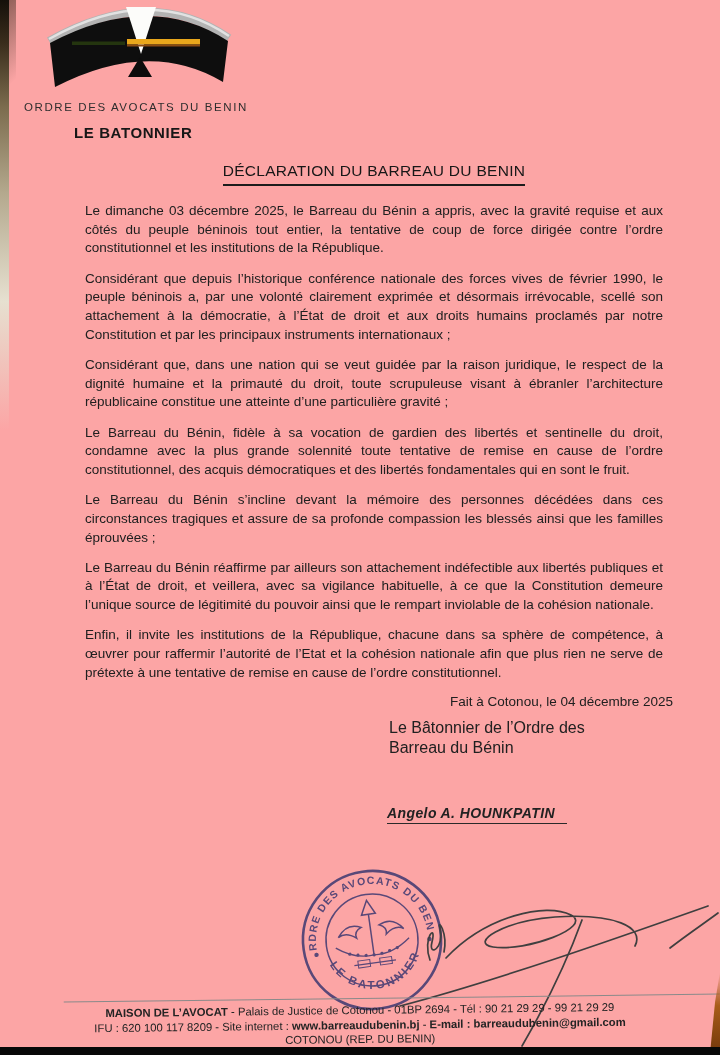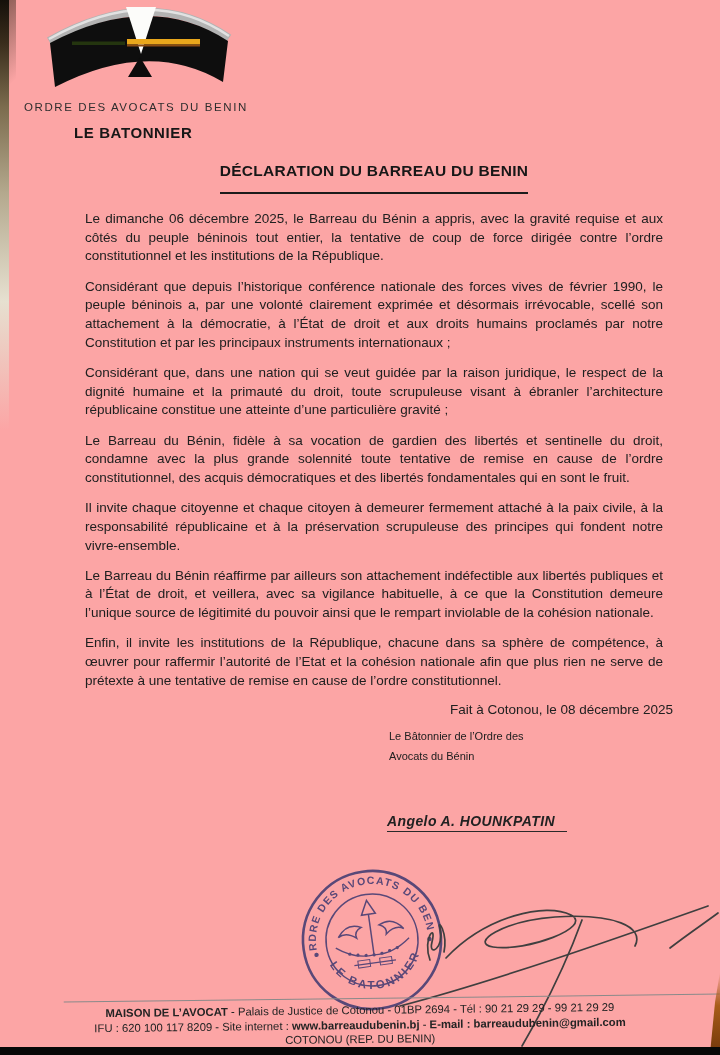--- a/index.html
+++ b/index.html
@@ -16,29 +16,29 @@
     background:linear-gradient(to bottom,rgba(200,120,40,0) 0%,#a85c18 45%,#7a3c0d 100%);
     clip-path:polygon(100% 0,100% 100%,15% 100%,55% 40%);}
 
   
   .letterhead{position:relative;padding-top:5px;}
   .logo{position:absolute;left:45px;top:5px;}
   .org-line{margin:96px 0 0 24px;font-size:11.5px;letter-spacing:1.6px;color:#2e2e2e;}
   .office-line{margin:11px 0 0 74px;font-size:15px;font-weight:bold;letter-spacing:.6px;color:#171717;}
 
   .title-row{margin-top:21px;text-align:center;transform:translateX(14px);}
-  .title-row span{display:inline-block;font-size:15.5px;font-weight:bold;letter-spacing:.3px;
-    border-bottom:2px solid #1c1c1c;padding-bottom:12px;color:#171717;}
+  .title-row span{display:inline-block;font-size:15.5px;font-weight:normal;letter-spacing:.3px;
+    border-bottom:2px solid #1c1c1c;padding-bottom:4px;color:#171717;}
 
   
   .doc-body{margin:16px 57px 0 85px;text-align:justify;font-size:13.5px;line-height:18.7px;color:#202020;}
   .doc-body p{margin:0 0 11.5px 0;}
 
   .dateline{margin:7px 47px 0 0;text-align:right;font-size:13.5px;color:#202020;}
-  .signatory{position:relative;z-index:2;margin:9px 0 0 389px;font-size:11px;line-height:20px;color:#202020;}
+  .signatory{position:relative;z-index:2;margin:9px 0 0 389px;font-size:16px;line-height:20px;color:#202020;}
   .sig-name{position:relative;z-index:2;margin:47px 0 0 387px;font-size:14px;font-weight:bold;font-style:italic;
     letter-spacing:.4px;color:#222;}
   .sig-name span{display:inline-block;border-bottom:1.6px solid #2a2a2a;padding:0 12px 2px 0;}
 
   .stamp{position:absolute;left:299px;top:867px;z-index:1;opacity:.85;mix-blend-mode:multiply;
     transform:rotate(-8deg);}
   .signature-svg{position:absolute;left:374px;top:886px;z-index:4;pointer-events:none;}
 
   
   .footer{position:absolute;left:0;right:0;bottom:8px;z-index:6;transform:rotate(-0.7deg);}
@@ -69,33 +69,33 @@
     </svg>
     <div class="org-line">ORDRE DES AVOCATS DU BENIN</div>
     <div class="office-line">LE BATONNIER</div>
   </div>
 
   <div class="title-row">
     <span>DÉCLARATION DU BARREAU DU BENIN</span>
   </div>
 
   <div class="doc-body">
-    <p>Le dimanche 06 décembre 2025, le Barreau du Bénin a appris, avec la gravité requise et aux côtés du peuple béninois tout entier, la tentative de coup de force dirigée contre l’ordre constitutionnel et les institutions de la République.</p>
+    <p>Le dimanche 03 décembre 2025, le Barreau du Bénin a appris, avec la gravité requise et aux côtés du peuple béninois tout entier, la tentative de coup de force dirigée contre l’ordre constitutionnel et les institutions de la République.</p>
     <p>Considérant que depuis l’historique conférence nationale des forces vives de février 1990, le peuple béninois a, par une volonté clairement exprimée et désormais irrévocable, scellé son attachement à la démocratie, à l’État de droit et aux droits humains proclamés par notre Constitution et par les principaux instruments internationaux ;</p>
     <p>Considérant que, dans une nation qui se veut guidée par la raison juridique, le respect de la dignité humaine et la primauté du droit, toute scrupuleuse visant à ébranler l’architecture républicaine constitue une atteinte d’une particulière gravité ;</p>
     <p>Le Barreau du Bénin, fidèle à sa vocation de gardien des libertés et sentinelle du droit, condamne avec la plus grande solennité toute tentative de remise en cause de l’ordre constitutionnel, des acquis démocratiques et des libertés fondamentales qui en sont le fruit.</p>
-    <p>Il invite chaque citoyenne et chaque citoyen à demeurer fermement attaché à la paix civile, à la responsabilité républicaine et à la préservation scrupuleuse des principes qui fondent notre vivre-ensemble.</p>
+    <p>Le Barreau du Bénin s’incline devant la mémoire des personnes décédées dans ces circonstances tragiques et assure de sa profonde compassion les blessés ainsi que les familles éprouvées ;</p>
     <p>Le Barreau du Bénin réaffirme par ailleurs son attachement indéfectible aux libertés publiques et à l’État de droit, et veillera, avec sa vigilance habituelle, à ce que la Constitution demeure l’unique source de légitimité du pouvoir ainsi que le rempart inviolable de la cohésion nationale.</p>
     <p>Enfin, il invite les institutions de la République, chacune dans sa sphère de compétence, à œuvrer pour raffermir l’autorité de l’Etat et la cohésion nationale afin que plus rien ne serve de prétexte à une tentative de remise en cause de l’ordre constitutionnel.</p>
   </div>
 
-  <div class="dateline">Fait à Cotonou, le 08 décembre 2025</div>
+  <div class="dateline">Fait à Cotonou, le 04 décembre 2025</div>
   <div class="signatory">
     <div>Le Bâtonnier de l’Ordre des</div>
-    <div>Avocats du Bénin</div>
+    <div>Barreau du Bénin</div>
   </div>
   <div class="sig-name">
     <span>Angelo A. HOUNKPATIN</span>
   </div>
 
   <svg class="stamp" width="146" height="146" viewBox="0 0 146 146" xmlns="http://www.w3.org/2000/svg">
     <defs>
       <path id="arcTop" d="M 17,73 A 56,56 0 0 1 129,73"></path>
       <path id="arcBot" d="M 24,73 A 49,49 0 0 0 122,73"></path>
     </defs>

